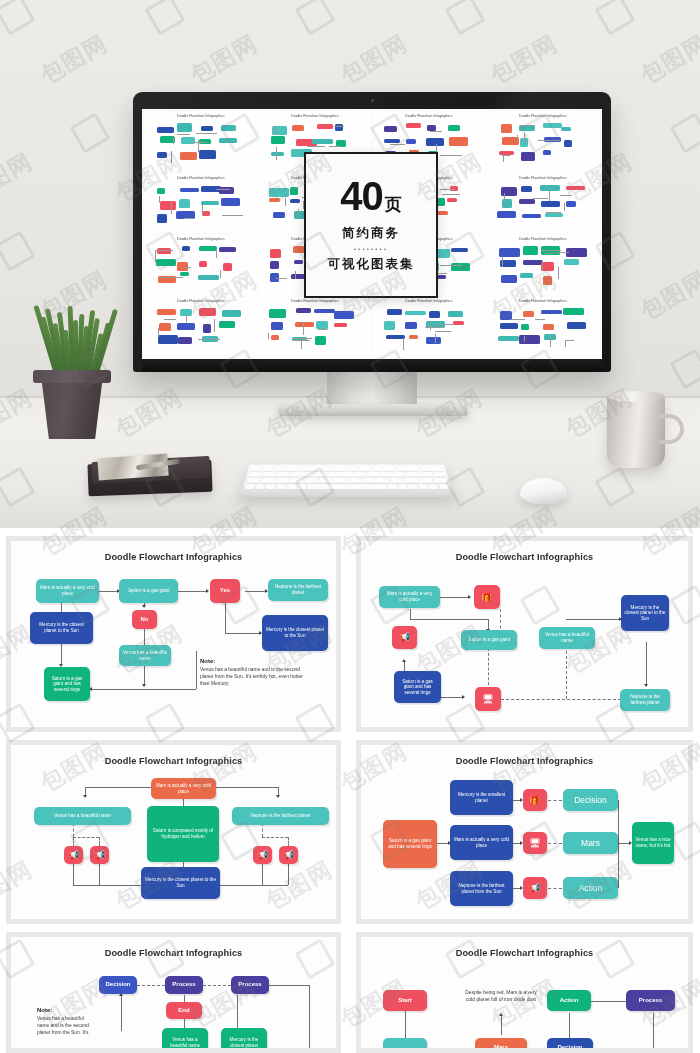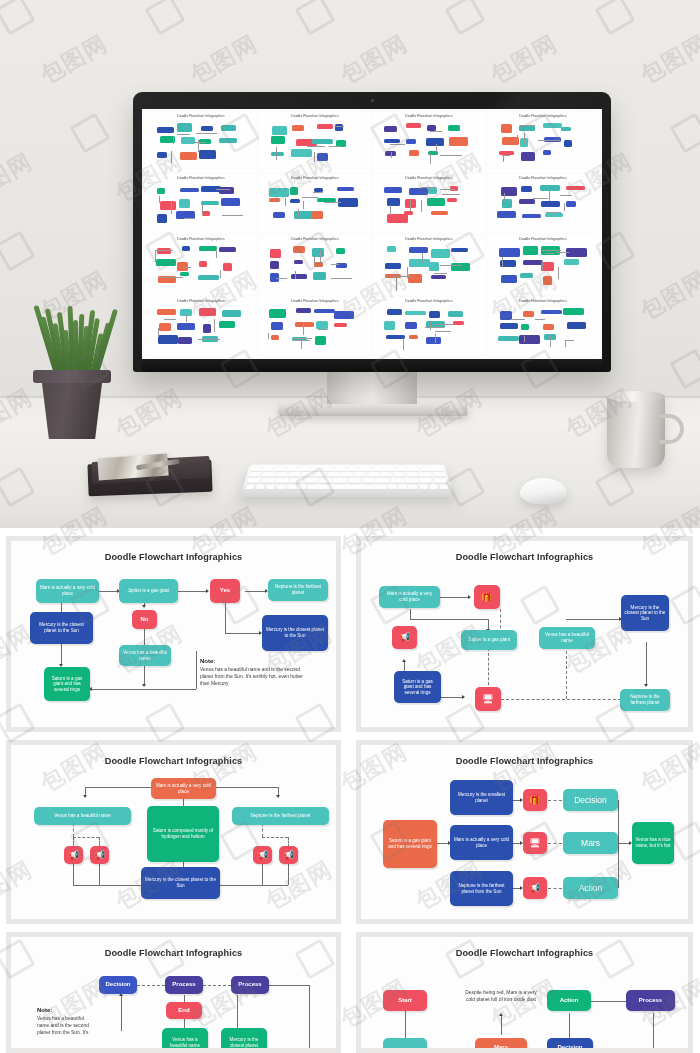--- a/index.html
+++ b/index.html
@@ -635,20 +635,29 @@
                 <div class="tn" style="width: 12px; height: 6px; left: 53.0674px; top: 30.1069px; background: rgb(63, 184, 178);"></div>
                 <div class="tline" style="width: 10.0471px; height: 0.6px; left: 44.3237px; top: 15.5333px;"></div>
                 <div class="tline" style="height: 11.5952px; width: 0.6px; left: 58.8801px; top: 31.4127px;"></div>
                 <div class="tline" style="width: 14.4218px; height: 0.6px; left: 19.4685px; top: 15.3459px;"></div>
                 <div class="tline" style="height: 5.35025px; width: 0.6px; left: 32.8767px; top: 32.9366px;"></div>
                 <div class="tline" style="width: 9.21211px; height: 0.6px; left: 73.6185px; top: 36.7278px;"></div>
                 <div class="tline" style="height: 6.57906px; width: 0.6px; left: 73.7421px; top: 37.2616px;"></div>
               </div>
             </div>
           </div>
+        <div class="title-card">
+          <div class="tc-big">
+            <span class="tc-num">40</span>
+            <span class="tc-unit">页</span>
+          </div>
+          <div class="tc-l1">简约商务</div>
+          <div class="tc-dots">••••••••</div>
+          <div class="tc-l2">可视化图表集</div>
+        </div>
       </div>
       <div class="bezel-chin"></div>
     </div>
 
     <div class="nb1"></div>
     <div class="nb2"></div>
     <div class="nb-photo"></div>
     <div class="pen"></div>
 
     <div class="keyboard" id="keyboard">

